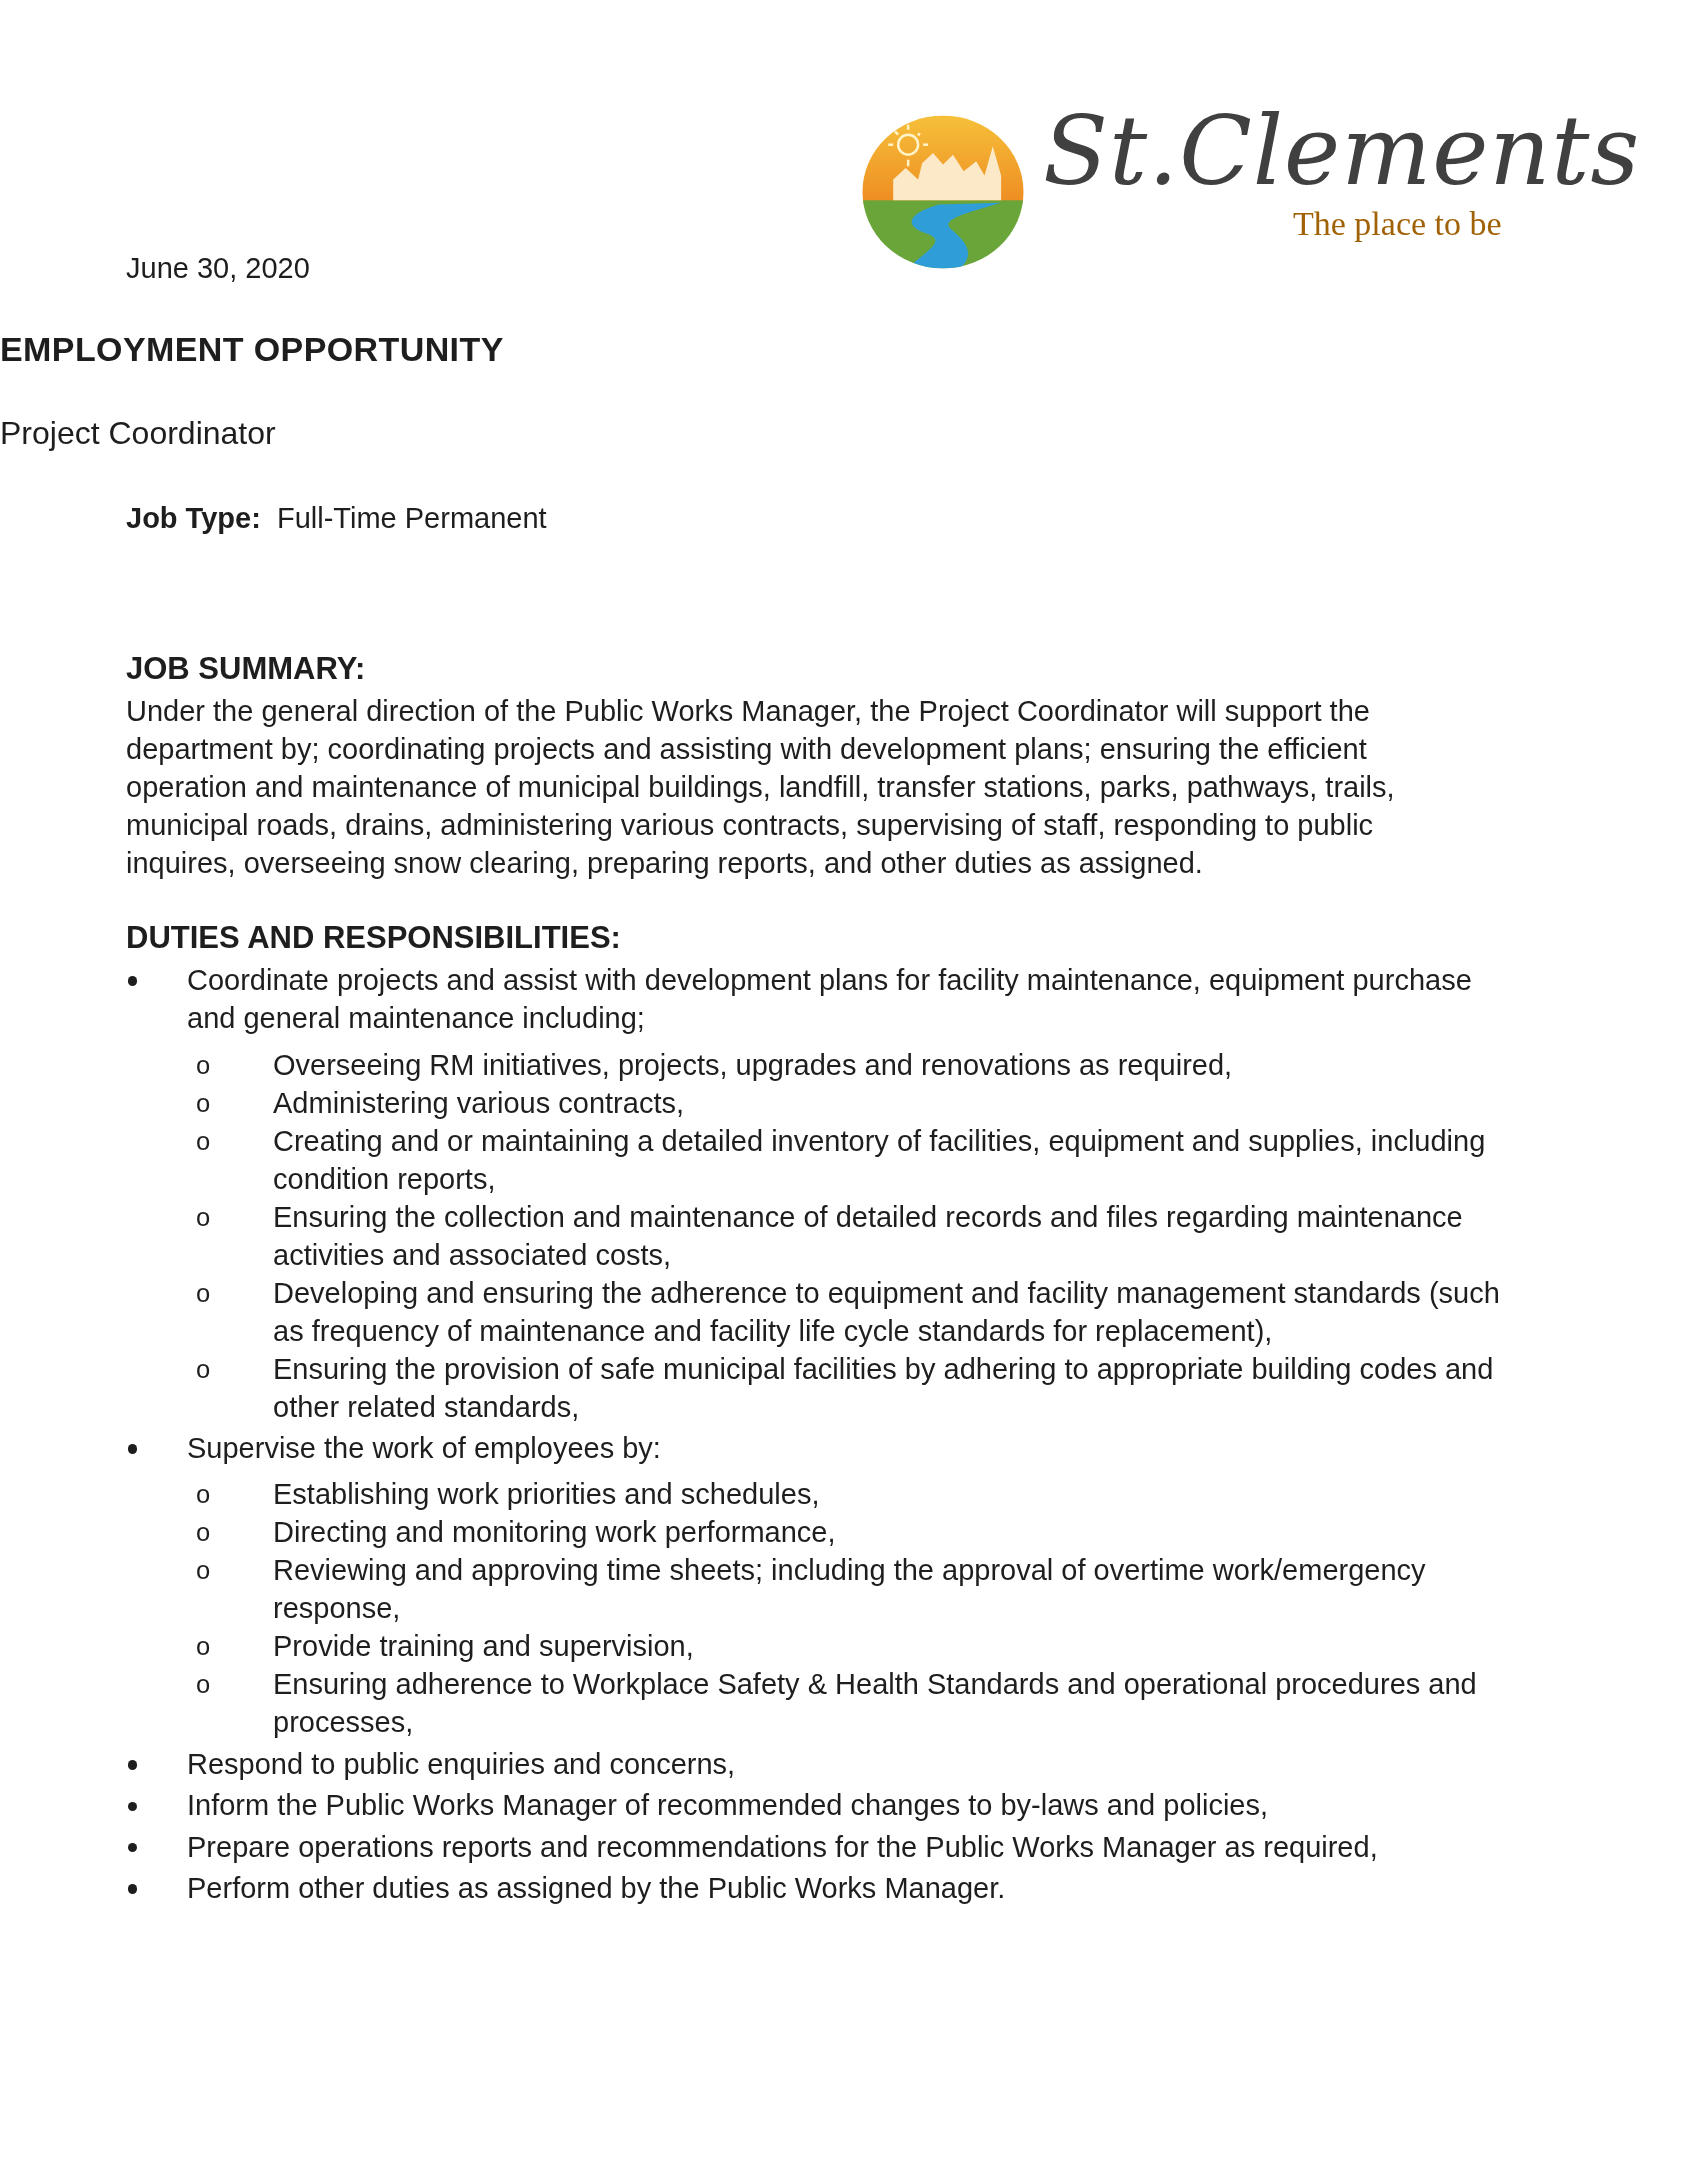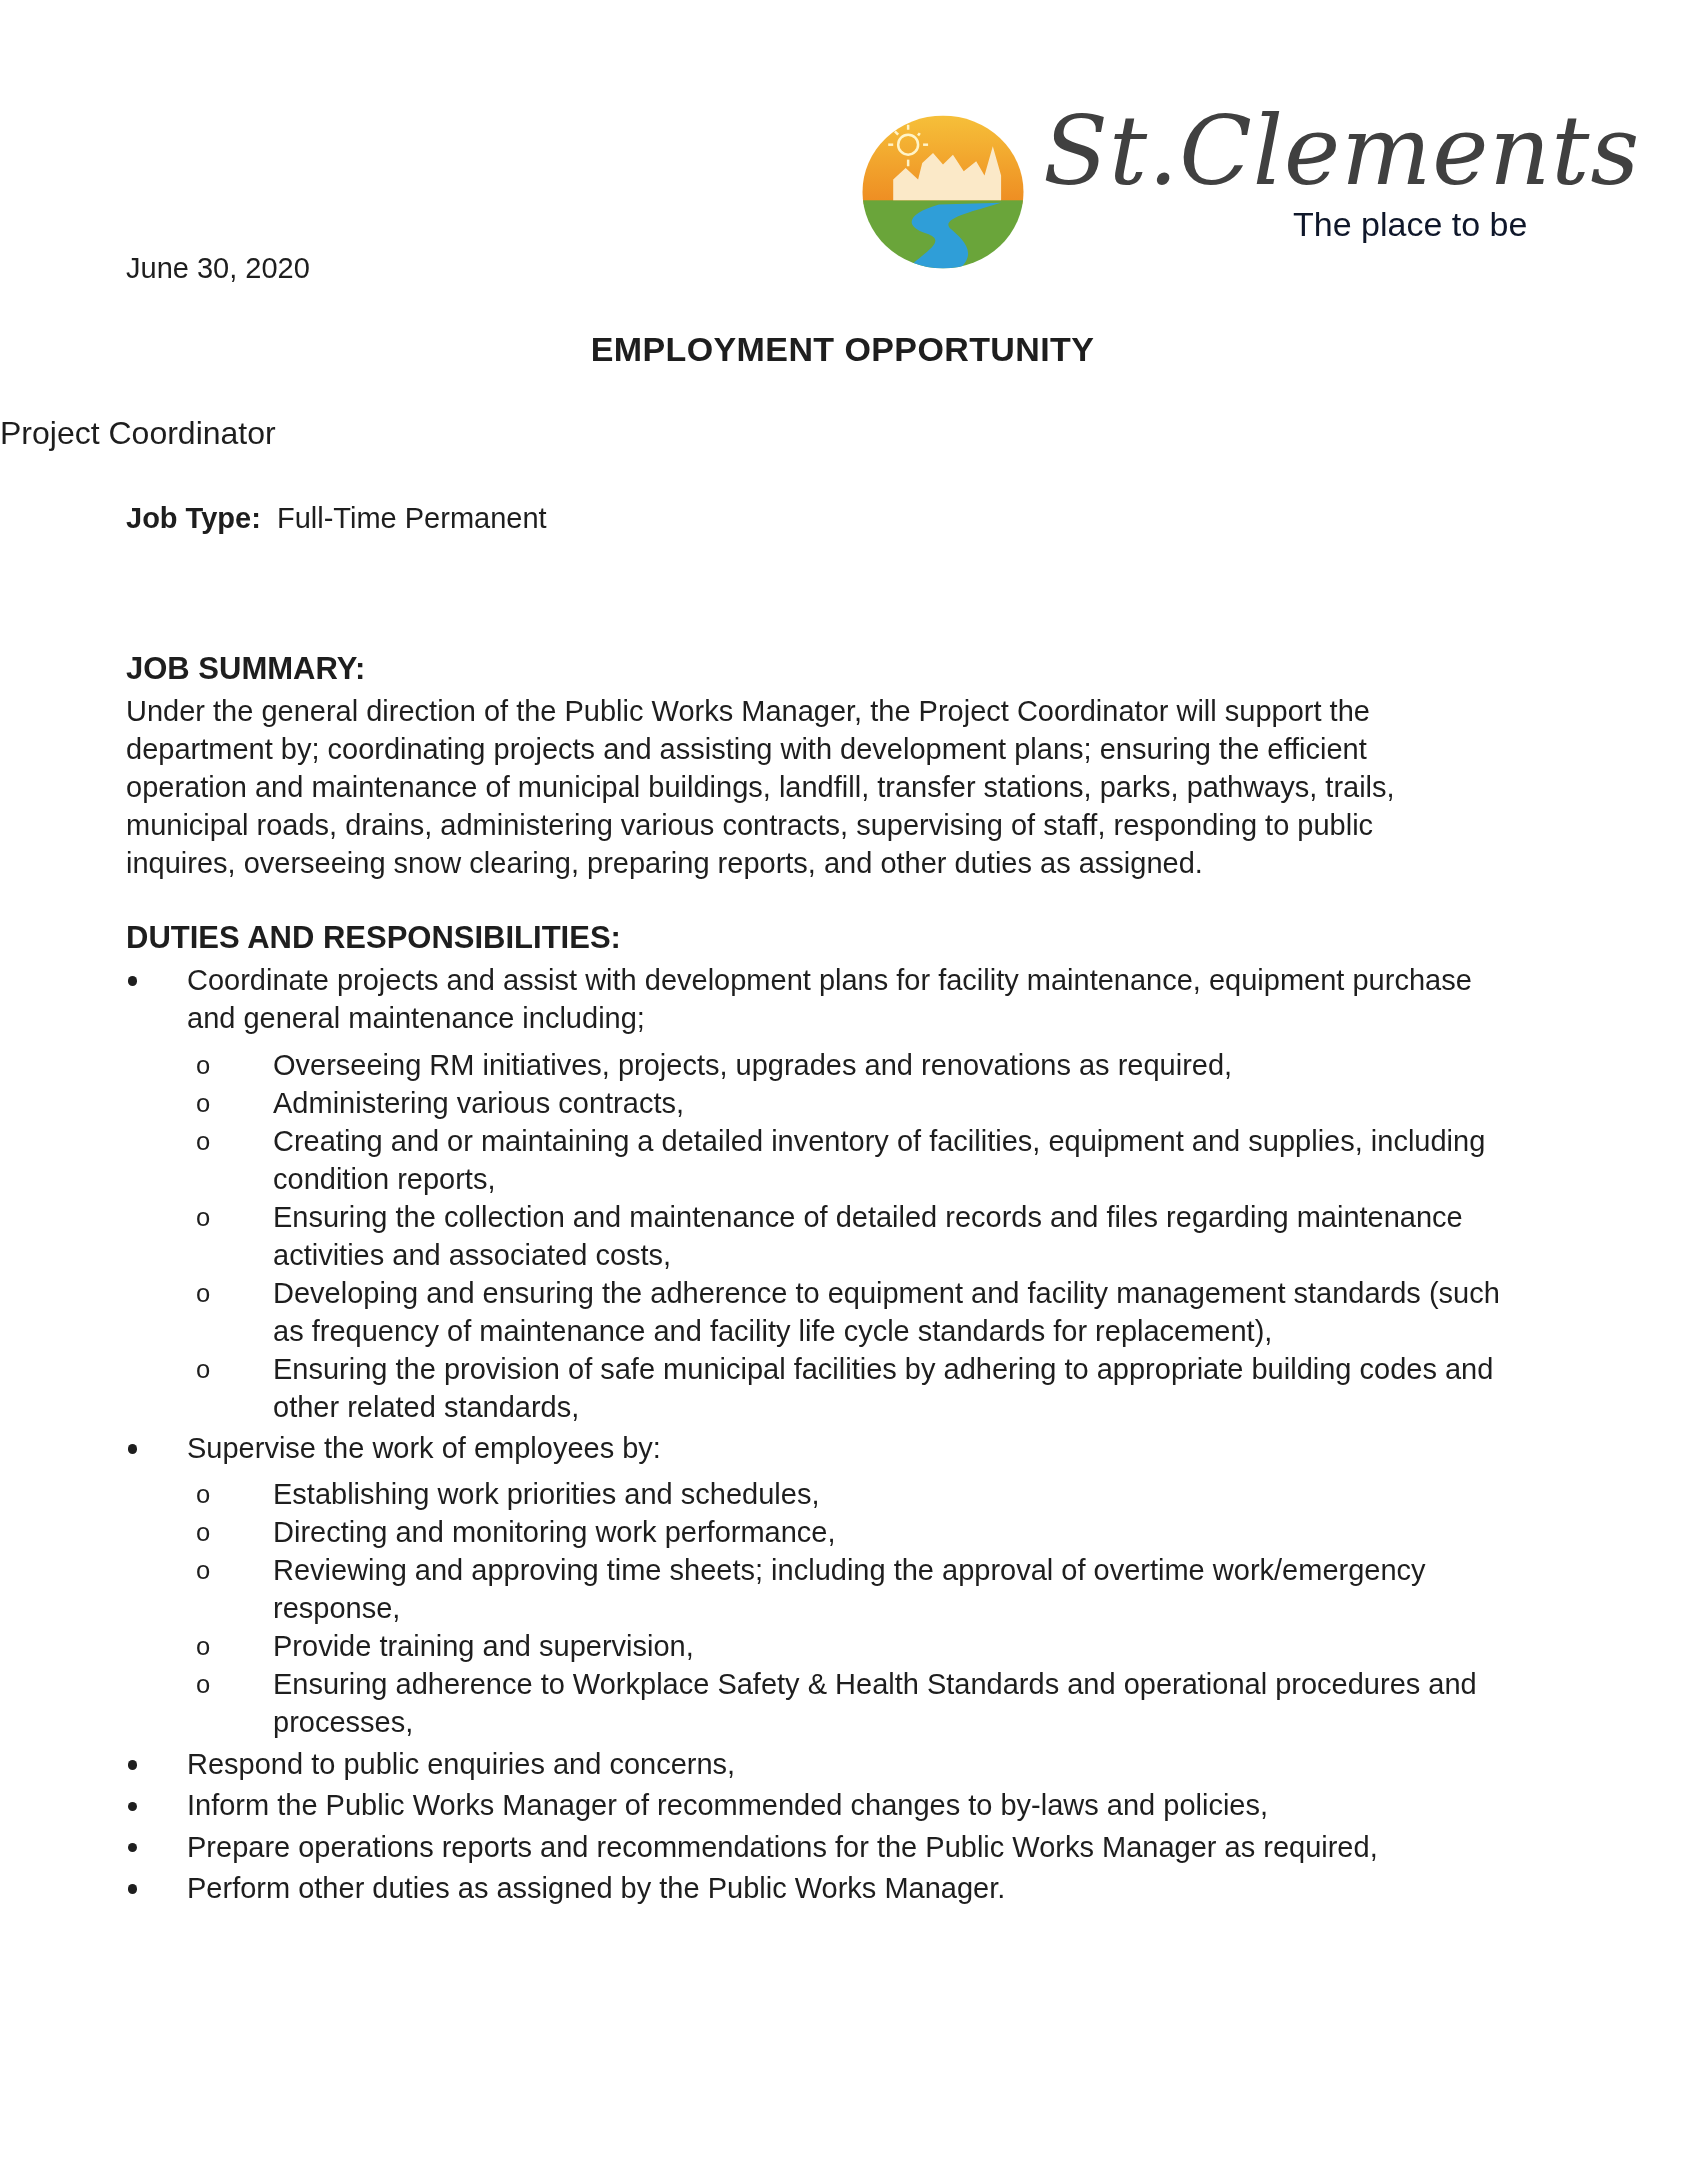--- a/index.html
+++ b/index.html
@@ -4,25 +4,25 @@
 <style>
   html, body { margin: 0; padding: 0; background: #ffffff; }
   body { width: 1685px; height: 2181px; position: relative; overflow: hidden;
          font-family: "Liberation Sans", "DejaVu Sans", sans-serif; color: #1e1e1e; }
   .page { position: absolute; left: 0; top: 0; width: 1685px; height: 2181px; }
 
   .logo { position: absolute; left: 860px; top: 104px; width: 664px; height: 170px; }
   .logo-emblem { position: absolute; left: 0; top: 6.8px; width: 166px; height: 162px; }
   .logo-name { position: absolute; left: 183px; top: -8.5px; font-family: "DejaVu Serif", serif;
                font-style: italic; font-size: 95px; color: #404040; letter-spacing: 0.9px; white-space: nowrap; }
-  .logo-tagline { position: absolute; left: 433px; top: 101px; font-family: Liberation Sans, sans-serif;
-                  font-size: 34px; color: #0f172a; white-space: nowrap; }
+  .logo-tagline { position: absolute; left: 433px; top: 101px; font-family: Liberation Serif, serif;
+                  font-size: 34px; color: #a16207; white-space: nowrap; }
 
   .date { position: absolute; left: 126px; top: 252px; font-size: 29px; }
-  .title { position: absolute; left: 0; width: 1685px; top: 330px; text-align: center;
+  .title { position: absolute; left: 0; width: 1685px; top: 330px; text-align: left;
            font-weight: bold; font-size: 34px; letter-spacing: 0.4px; }
   .subtitle { position: absolute; left: 0; width: 1685px; top: 415px; text-align: left; font-size: 32px; }
 
   .meta { position: absolute; left: 126px; top: 499px; width: 1448px; font-size: 29px; line-height: 38px; }
   .meta b { font-weight: bold; }
 
   .section-head { font-weight: bold; font-size: 31px; margin: 0; }
   .summary { position: absolute; left: 126px; top: 651px; width: 1363px; }
   .summary p { font-size: 29px; line-height: 38px; margin: 5.1px 0 0 0; }
 

